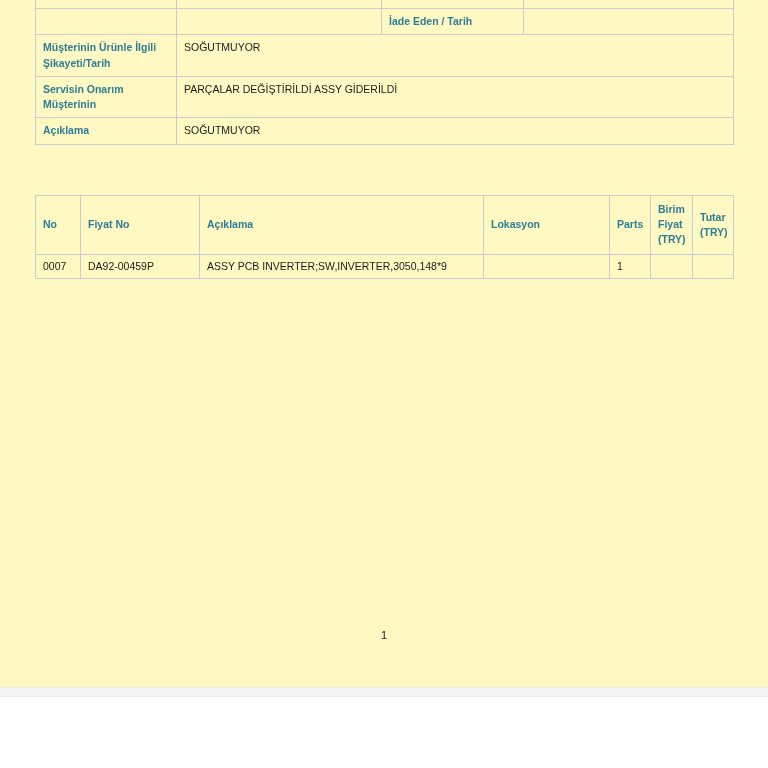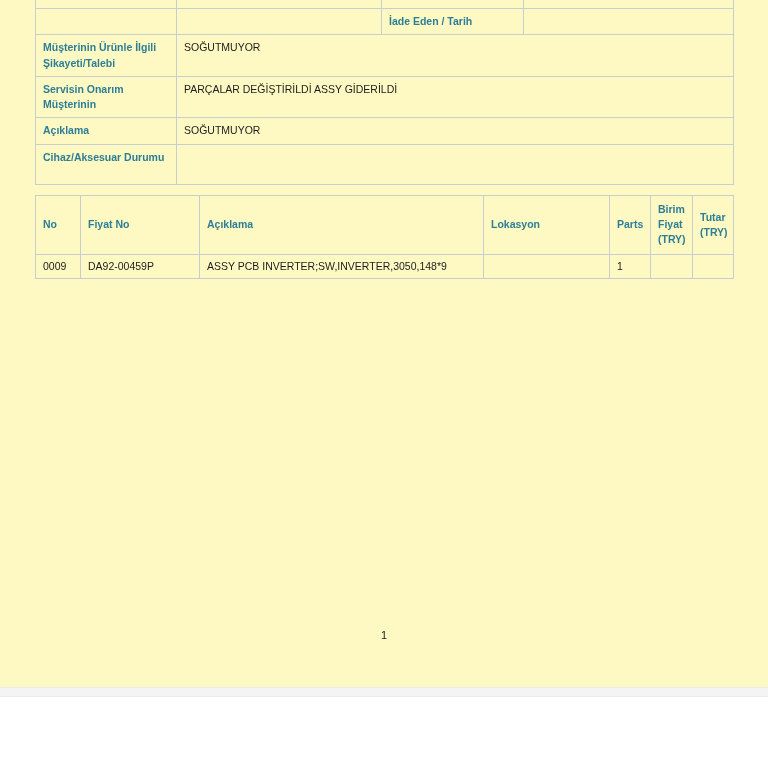--- a/index.html
+++ b/index.html
@@ -154,34 +154,30 @@
         <td class="lbl">Ürün Gönderildi</td>
         <td class="val">15/05/2025</td>
       </tr>
       <tr>
         <td class="lbl"></td>
         <td class="val"></td>
         <td class="lbl">İade Eden / Tarih</td>
         <td class="val"></td>
       </tr>
       <tr class="row-tall">
-        <td class="lbl">Müşterinin Ürünle İlgili Şikayeti/Talebi</td>
+        <td class="lbl">Müşterinin Ürünle İlgili Şikayeti/Tarih</td>
         <td class="val" colspan="3">SOĞUTMUYOR</td>
       </tr>
       <tr class="row-tall">
         <td class="lbl">Servisin Onarım Müşterinin</td>
         <td class="val" colspan="3">PARÇALAR DEĞİŞTİRİLDİ ASSY GİDERİLDİ</td>
       </tr>
       <tr class="row-mid">
         <td class="lbl">Açıklama</td>
         <td class="val" colspan="3">SOĞUTMUYOR</td>
-      </tr>
-      <tr class="row-tall2">
-        <td class="lbl">Cihaz/Aksesuar Durumu</td>
-        <td class="val" colspan="3"></td>
       </tr>
     </tbody>
   </table>
 
   <table class="parts-table">
     <colgroup>
       <col class="c-no">
       <col class="c-parts">
       <col class="c-desc">
       <col class="c-loc">
@@ -195,21 +191,21 @@
         <th>Fiyat No</th>
         <th>Açıklama</th>
         <th>Lokasyon</th>
         <th>Parts</th>
         <th>Birim Fiyat (TRY)</th>
         <th>Tutar (TRY)</th>
       </tr>
     </thead>
     <tbody>
       <tr>
-        <td>0009</td>
+        <td>0007</td>
         <td>DA92-00459P</td>
         <td>ASSY PCB INVERTER;SW,INVERTER,3050,148*9</td>
         <td></td>
         <td>1</td>
         <td></td>
         <td></td>
       </tr>
     </tbody>
   </table>
 

